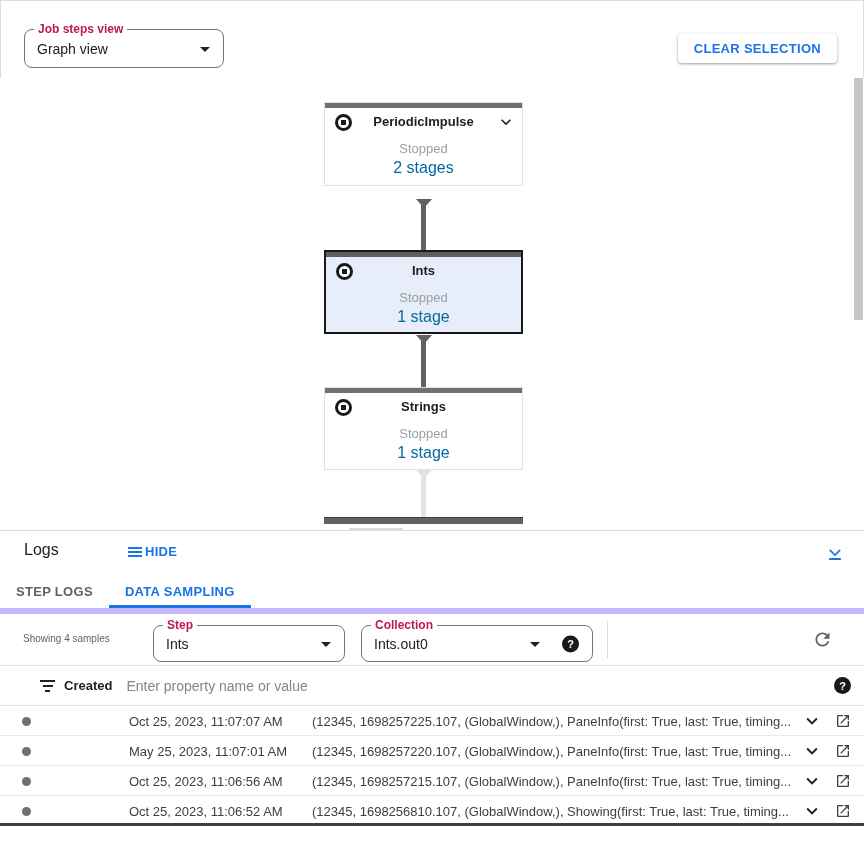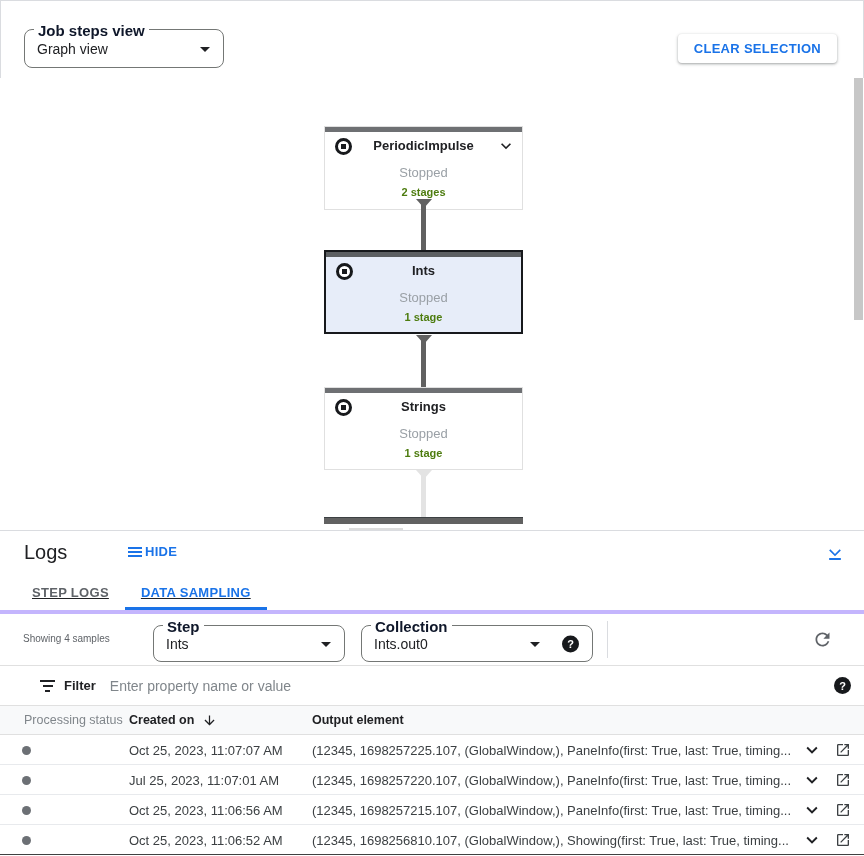--- a/index.html
+++ b/index.html
@@ -3,56 +3,56 @@
 <meta charset="utf-8">
 <style>
   * { margin:0; padding:0; box-sizing:border-box; }
   html,body { width:864px; height:856px; }
   body { font-family:"Liberation Sans", sans-serif; background:#fff; color:#202124; overflow:hidden; }
   .app { position:relative; width:864px; height:856px; background:#fff; box-shadow: inset 0 0 0 1px #dadce0; }
 
   
   .toolbar { position:absolute; top:0; left:0; right:0; height:78px; }
   .outlined-select { position:absolute; border:1px solid #747775; border-radius:8px; background:#fff; cursor:pointer; }
-  .outlined-select .flabel { position:absolute; top:-8px; left:9px; background:#fff; padding:0 4px; font-size:15px; font-weight:bold; color:#0f172a; white-space:nowrap; }
+  .outlined-select .flabel { position:absolute; top:-8px; left:9px; background:#fff; padding:0 4px; font-size:12px; font-weight:bold; color:#be185d; white-space:nowrap; }
   .outlined-select .value { position:absolute; left:12px; top:50%; transform:translateY(-50%); font-size:14px; color:#202124; white-space:nowrap; }
   .caret { position:absolute; right:13px; top:50%; margin-top:-2px; width:0; height:0; border-left:5px solid transparent; border-right:5px solid transparent; border-top:5px solid #202124; }
   .sel-job { left:24px; top:29px; width:200px; height:39px; }
   .btn-clear { position:absolute; right:27px; top:34px; height:29px; padding:0 16px; background:#fff; border:none; border-radius:4px; color:#1a73e8; font-family:"Liberation Sans",sans-serif; font-size:13px; font-weight:bold; letter-spacing:.3px; box-shadow:0 1px 2px rgba(60,64,67,.3), 0 1px 3px 1px rgba(60,64,67,.15); cursor:pointer; }
 
   
   .graph { position:absolute; top:78px; left:0; right:0; height:452px; background:#fff; }
   .gnode { position:absolute; left:324px; width:199px; height:84px; background:#fff; border:1px solid #e0e0e0; cursor:pointer; }
   .gnode .topbar { position:absolute; top:0; left:0; right:0; height:5px; background:#6e7073; }
   .gnode.selected { background:#e7edf9; border:2px solid #17191c; }
   .gnode.selected .topbar { height:5px; background:#5c5f62; }
   .gnode .ncontent { position:absolute; top:10px; left:0; right:0; text-align:center; }
   .gnode .ntitle { font-size:13px; font-weight:bold; color:#202124; line-height:18px; }
   .gnode .nstatus { font-size:13px; color:#9aa0a6; line-height:20px;margin-top:8px; }
-  .gnode .nstages { font-size:11px; color:#4d7c0f; line-height:18px;font-weight:bold; }
+  .gnode .nstages { font-size:16px; color:#0369a1; line-height:18px; }
   .stop-icon { position:absolute; left:10px; top:11px; width:17px; height:17px; border:3px solid #17191c; border-radius:50%; background:#fff; }
   .stop-icon::after { content:""; position:absolute; left:3px; top:3px; width:5px; height:5px; background:#17191c; }
   .node-chevron { position:absolute; right:6px; top:9px; width:20px; height:20px; fill:#202124; cursor:pointer; }
   .edge { position:absolute; left:421px; width:5px; background:#616161; }
   .edge-arrow { position:absolute; left:416px; width:0; height:0; border-left:8px solid transparent; border-right:8px solid transparent; border-top:9px solid #616161; }
   .edge.light { background:#e3e3e3; }
   .edge-arrow.light { border-top-color:#e3e3e3; }
   .partial-bar { position:absolute; left:324px; top:439px; width:199px; height:7px; background:#616161; border-top:1px solid #3c4043; }
   .partial-sub { position:absolute; left:349px; top:450px; width:54px; height:5px; background:#dcdcdc; }
   .vscroll { position:absolute; right:1px; top:0; width:9px; height:242px; background:#c7c7c7; cursor:pointer; }
 
   
   .logs { position:absolute; top:530px; left:0; right:0; bottom:0; border-top:1px solid #dadce0; background:#fff; }
   .logs-header { position:relative; height:44px; }
-  .logs-title { position:absolute; left:24px; top:10px; font-size:20px; color:#202124; }
+  .logs-title { position:absolute; left:24px; top:10px; font-size:16px; color:#202124; }
   .hide-btn { position:absolute; left:128px; top:13px; display:flex; align-items:center; gap:3px; color:#1a73e8; font-size:13px; font-weight:bold; letter-spacing:.3px; cursor:pointer; }
   .hide-icon { display:inline-block; width:14px; }
   .hide-icon span { display:block; height:2px; background:#1a73e8; margin:2px 0; }
   .collapse-btn { position:absolute; right:19px; top:12px; width:20px; height:20px; cursor:pointer; }
-  .tabs { position:relative; height:39px; border-bottom:4px solid #c4b5fd; display:flex; padding-left:16px;text-decoration:underline; }
+  .tabs { position:relative; height:39px; border-bottom:6px solid #c4b5fd; display:flex; padding-left:0; }
   .tab { padding:0 16px; display:flex; align-items:center; font-size:13px; font-weight:bold; letter-spacing:.3px; color:#5f6368; cursor:pointer; position:relative; }
   .tab.active { color:#1a73e8; }
   .tab.active::after { content:""; position:absolute; left:0; right:0; bottom:0; height:3px; background:#1a73e8; }
 
   .controls { position:relative; height:52px; border-bottom:1px solid #e0e0e0; }
   .showing { position:absolute; left:23px; top:19px; font-size:10px; color:#5f6368; }
   .sel-step { left:153px; top:11px; width:192px; height:37px;padding-left:48px; }
   .sel-collection { left:361px; top:11px; width:232px; height:37px; }
   .sel-collection .caret { right:52px; }
   .help-icon { width:17px; height:17px; background:#17191c; border-radius:50%; color:#fff; font-size:11px; font-weight:bold; display:flex; align-items:center; justify-content:center; cursor:pointer; }
@@ -69,21 +69,21 @@
   .filter-input::placeholder { color:#80868b; }
   .filter-help { margin-right:13px; }
 
   .thead { position:relative; height:29px; background:#f8f9fa; border-bottom:1px solid #e0e0e0; display:flex; align-items:center; font-size:12.5px; }
   .th-status { position:absolute; left:24px; color:#80868b; }
   .th-created { position:absolute; left:129px; color:#202124; font-weight:bold; display:flex; align-items:center; gap:8px; cursor:pointer; }
   .th-output { position:absolute; left:312px; color:#202124; font-weight:bold; }
   .sort-icon { width:15px; height:15px; }
 
   .trow { position:relative; height:30px; border-bottom:1px solid #e8eaed; font-size:13px; color:#3c4043; }
-  .trow:last-child { border-bottom:1px solid #404040; }
+  .trow:last-child { border-bottom:3px solid #404040; }
   .row-dot { position:absolute; left:22px; top:11px; width:9px; height:9px; border-radius:50%; background:#6c7075; }
   .row-created { position:absolute; left:129px; top:8px; white-space:nowrap; }
   .row-output { position:absolute; left:312px; top:8px; width:482px; white-space:nowrap; overflow:hidden; }
   .row-chevron { position:absolute; right:41px; top:4px; width:22px; height:22px; cursor:pointer; }
   .row-open { position:absolute; right:13px; top:7px; width:16px; height:16px; cursor:pointer; }
 </style>
 </head>
 <body>
 
 <div class="app">
@@ -92,21 +92,21 @@
     <div class="outlined-select sel-job">
       <span class="flabel">Job steps view</span>
       <span class="value">Graph view</span>
       <span class="caret"></span>
     </div>
     <button class="btn-clear">CLEAR SELECTION</button>
   </div>
 
   <div class="graph">
 
-    <div class="gnode" style="top:48px;">
+    <div class="gnode" style="top:24px;">
       <div class="topbar"></div>
       <div class="stop-icon"></div>
       <svg class="node-chevron" viewBox="0 0 24 24">
           <path d="M7.41 8.59 12 13.17l4.59-4.58L18 10l-6 6-6-6z"></path>
         </svg>
       <div class="ncontent">
         <div class="ntitle">PeriodicImpulse</div>
         <div class="nstatus">Stopped</div>
         <div class="nstages">2 stages</div>
       </div>
@@ -191,51 +191,41 @@
         <path d="M17.65 6.35C16.2 4.9 14.21 4 12 4c-4.42 0-7.99 3.58-7.99 8s3.57 8 7.99 8c3.73 0 6.84-2.55 7.73-6h-2.08c-.82 2.33-3.04 4-5.65 4-3.31 0-6-2.69-6-6s2.69-6 6-6c1.66 0 3.14.69 4.22 1.78L13 11h7V4l-2.35 2.35z"></path>
       </svg>
     </div>
 
     <div class="filter-row">
       <span class="filter-icon">
           <span class="b1"></span>
           <span class="b2"></span>
           <span class="b3"></span>
         </span>
-      <span class="filter-label">Filter</span>
+      <span class="filter-label">Created</span>
       <input class="filter-input" type="text" placeholder="Enter property name or value" style="">
       <span class="help-icon filter-help">?</span>
     </div>
 
-    <div class="thead">
-      <span class="th-status">Processing status</span>
-      <span class="th-created">
-        <span>Created on</span>
-        <svg class="sort-icon" viewBox="0 0 24 24" fill="#202124">
-            <path d="M20 12l-1.41-1.41L13 16.17V4h-2v12.17l-5.58-5.59L4 12l8 8 8-8z"></path>
-          </svg>
-      </span>
-      <span class="th-output">Output element</span>
-    </div>
 
     <div class="trow">
       <span class="row-dot"></span>
       <span class="row-created">Oct 25, 2023, 11:07:07 AM</span>
       <span class="row-output">(12345, 1698257225.107, (GlobalWindow,), PaneInfo(first: True, last: True, timing...</span>
       <svg class="row-chevron" viewBox="0 0 24 24" fill="#202124">
           <path d="M7.41 8.59 12 13.17l4.59-4.58L18 10l-6 6-6-6z"></path>
         </svg>
       <svg class="row-open" viewBox="0 0 24 24" fill="#3c4043">
           <path d="M19 19H5V5h7V3H5c-1.11 0-2 .9-2 2v14c0 1.1.89 2 2 2h14c1.1 0 2-.9 2-2v-7h-2v7zM14 3v2h3.59l-9.83 9.83 1.41 1.41L19 6.41V10h2V3h-7z"></path>
         </svg>
     </div>
 
     <div class="trow">
       <span class="row-dot"></span>
-      <span class="row-created">Jul 25, 2023, 11:07:01 AM</span>
+      <span class="row-created">May 25, 2023, 11:07:01 AM</span>
       <span class="row-output">(12345, 1698257220.107, (GlobalWindow,), PaneInfo(first: True, last: True, timing...</span>
       <svg class="row-chevron" viewBox="0 0 24 24" fill="#202124">
           <path d="M7.41 8.59 12 13.17l4.59-4.58L18 10l-6 6-6-6z"></path>
         </svg>
       <svg class="row-open" viewBox="0 0 24 24" fill="#3c4043">
           <path d="M19 19H5V5h7V3H5c-1.11 0-2 .9-2 2v14c0 1.1.89 2 2 2h14c1.1 0 2-.9 2-2v-7h-2v7zM14 3v2h3.59l-9.83 9.83 1.41 1.41L19 6.41V10h2V3h-7z"></path>
         </svg>
     </div>
 
     <div class="trow">

